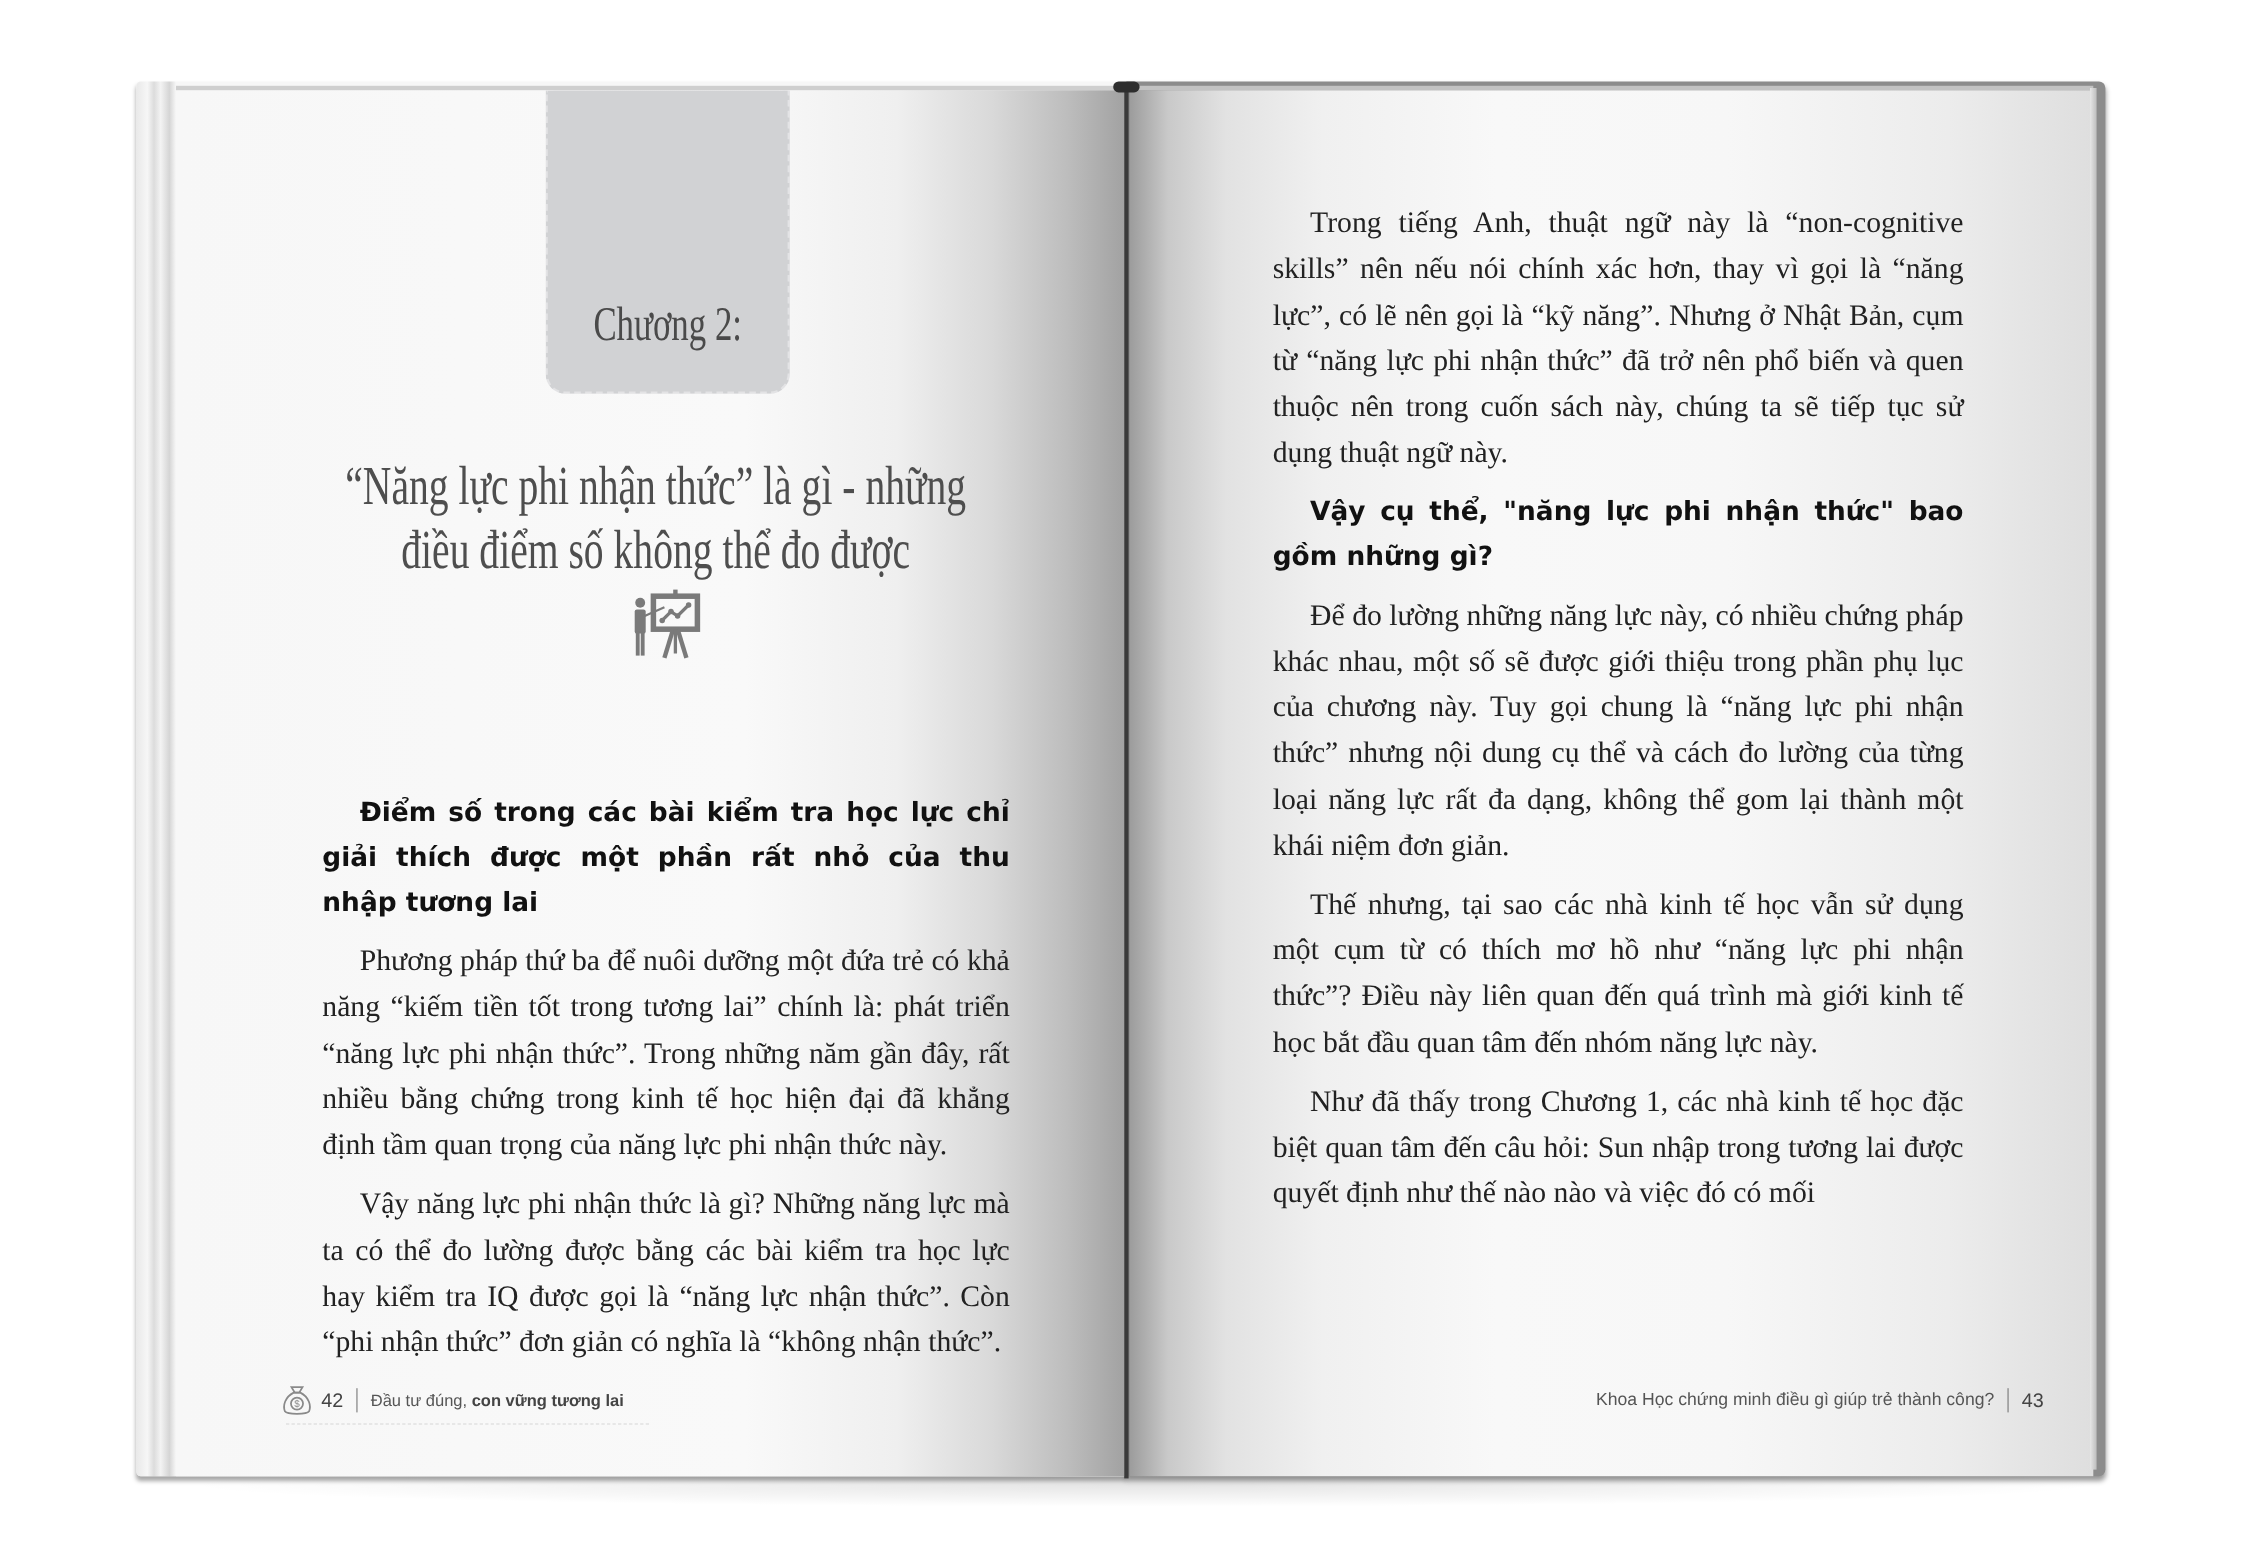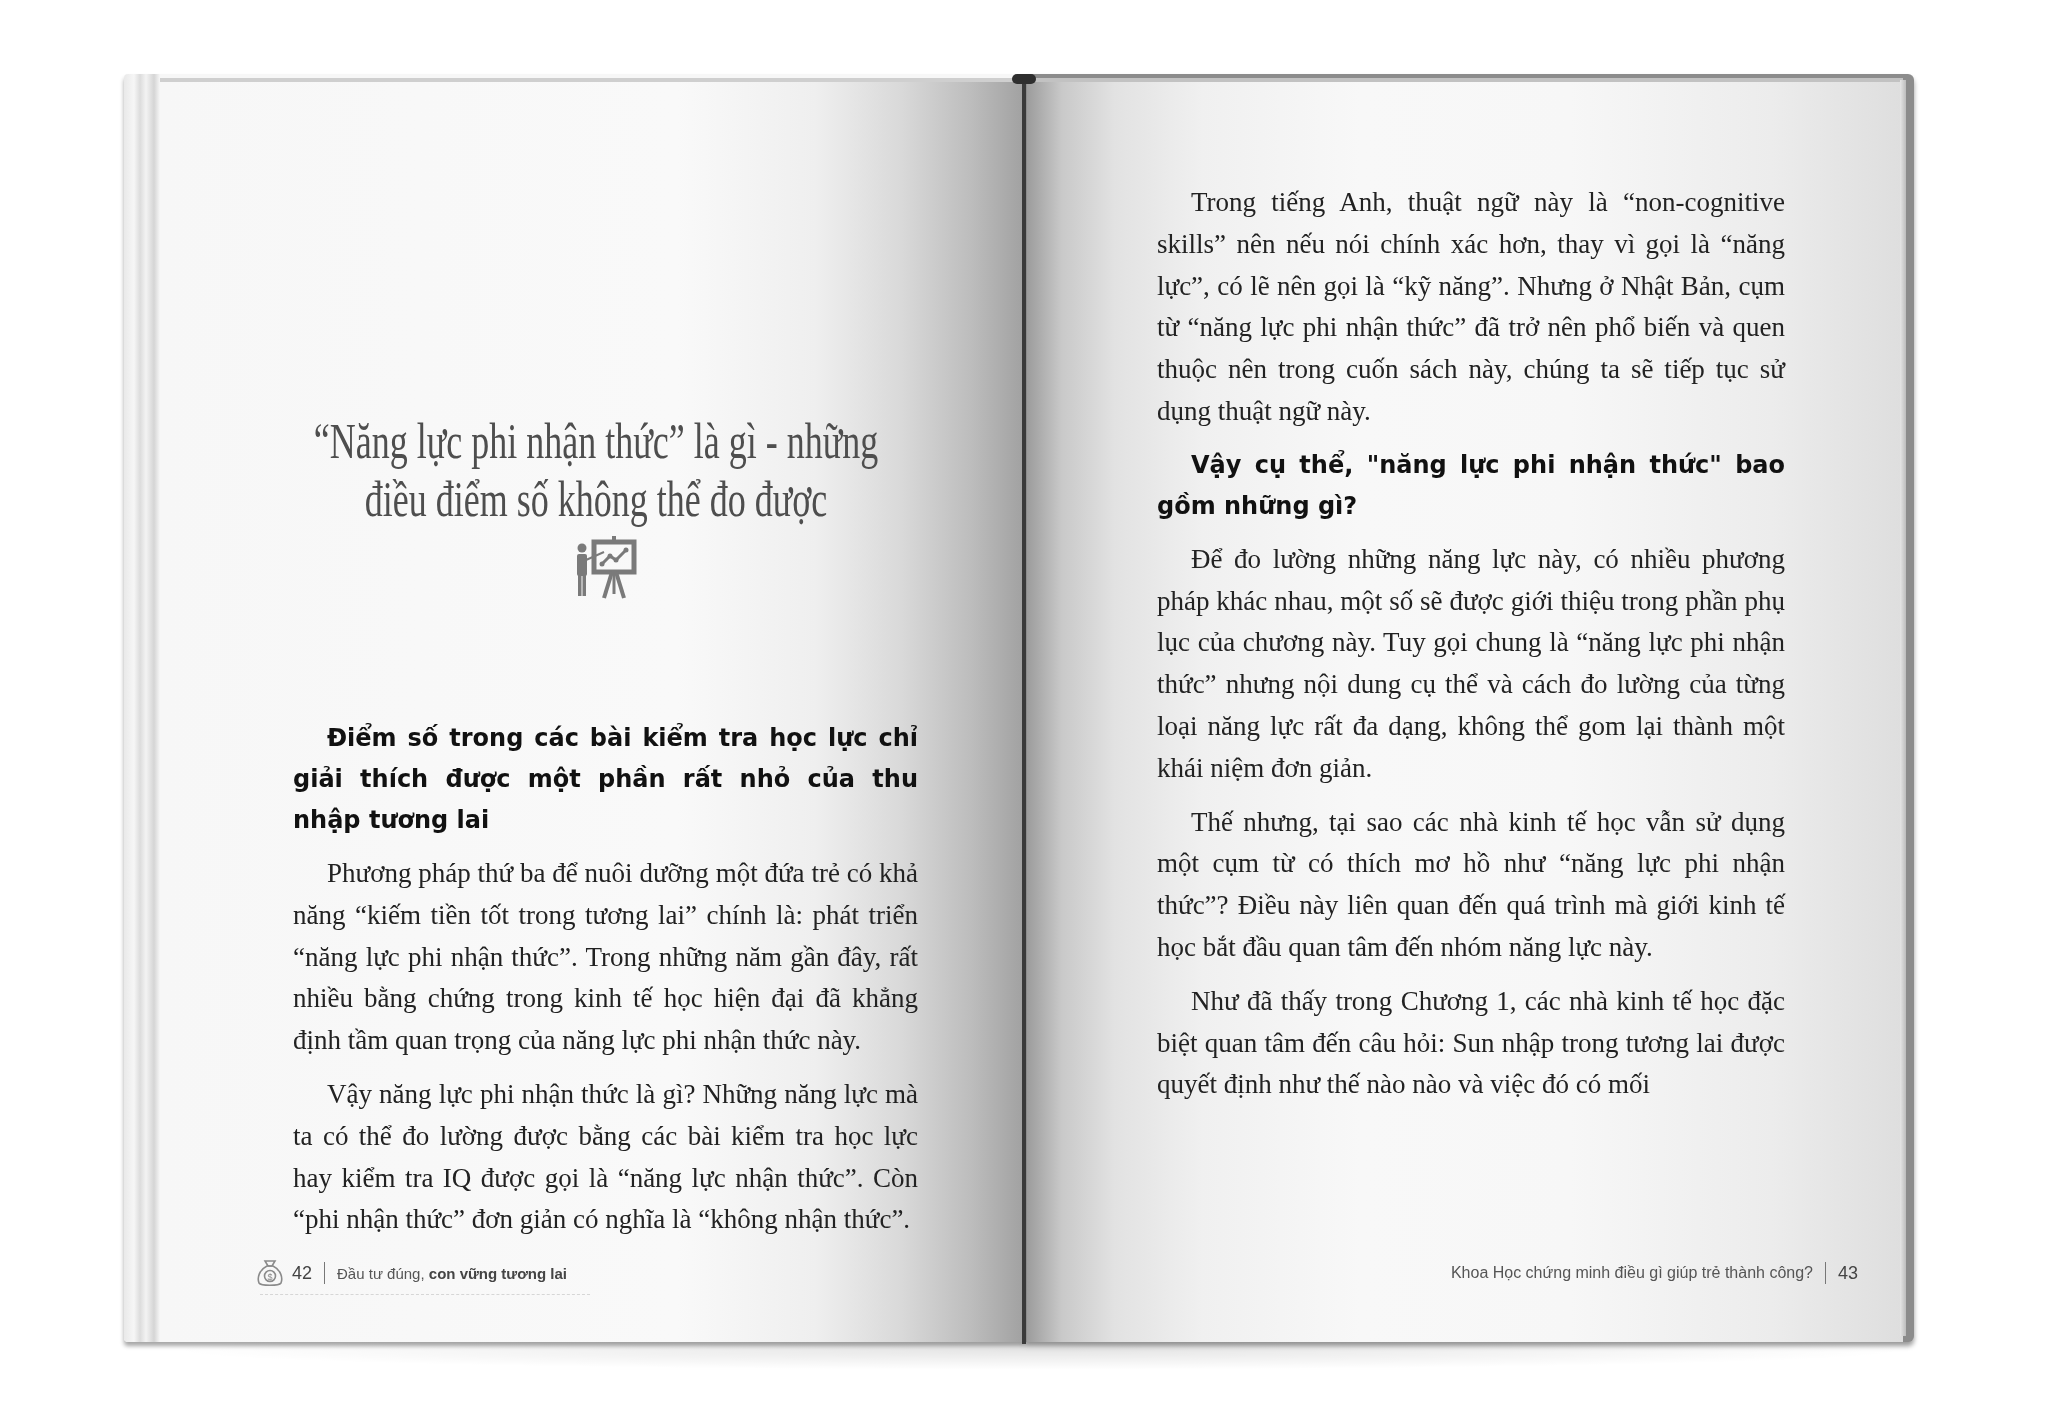--- a/index.html
+++ b/index.html
@@ -200,20 +200,23 @@
   </style>
 </head>
 <body>
 
 <div class="scene">
   <div class="floor-shadow"></div>
   <div class="cover-left"></div>
   <div class="cover-right"></div>
 
   <div class="page page-left">
+    <div class="chapter-tab">
+      <div class="chapter-label">Chương 2:</div>
+    </div>
 
     <div class="chapter-title">
       <div>“Năng lực phi nhận thức” là gì - những</div>
       <div>điều điểm số không thể đo được</div>
     </div>
 
     <svg class="chapter-icon" viewBox="0 0 72 70">
       <g fill="#7a7a7a" stroke="#7a7a7a">
         <circle cx="8" cy="16" r="4.5" stroke="none"></circle>
         <rect x="3" y="22" width="10" height="22" rx="2" stroke="none"></rect>
@@ -252,21 +255,21 @@
       <span class="footer-sep"></span>
       <span class="footer-title"><span>Đầu tư đúng, </span><b>con vững tương lai</b></span>
     </div>
     <div class="footer-rule"></div>
   </div>
 
   <div class="page page-right">
     <div class="text-block right-text">
       <p>Trong tiếng Anh, thuật ngữ này là “non-cognitive skills” nên nếu nói chính xác hơn, thay vì gọi là “năng lực”, có lẽ nên gọi là “kỹ năng”. Nhưng ở Nhật Bản, cụm từ “năng lực phi nhận thức” đã trở nên phổ biến và quen thuộc nên trong cuốn sách này, chúng ta sẽ tiếp tục sử dụng thuật ngữ này.</p>
       <div class="heading">Vậy cụ thể, "năng lực phi nhận thức" bao gồm những gì?</div>
-      <p>Để đo lường những năng lực này, có nhiều phương pháp khác nhau, một số sẽ được giới thiệu trong phần phụ lục của chương này. Tuy gọi chung là “năng lực phi nhận thức” nhưng nội dung cụ thể và cách đo lường của từng loại năng lực rất đa dạng, không thể gom lại thành một khái niệm đơn giản.</p>
+      <p>Để đo lường những năng lực này, có nhiều chứng pháp khác nhau, một số sẽ được giới thiệu trong phần phụ lục của chương này. Tuy gọi chung là “năng lực phi nhận thức” nhưng nội dung cụ thể và cách đo lường của từng loại năng lực rất đa dạng, không thể gom lại thành một khái niệm đơn giản.</p>
       <p>Thế nhưng, tại sao các nhà kinh tế học vẫn sử dụng một cụm từ có thích mơ hồ  như “năng lực phi nhận thức”?  Điều này liên quan đến quá trình mà giới kinh tế học bắt đầu quan tâm đến nhóm năng lực này.</p>
       <p>Như đã thấy trong Chương 1, các nhà kinh tế học đặc biệt quan tâm đến câu hỏi: Sun nhập trong tương lai được quyết định như thế nào nào và việc đó có mối</p>
     </div>
 
     <div class="footer-right">
       <span class="footer-title">Khoa Học chứng minh điều gì giúp trẻ thành công?</span>
       <span class="footer-sep"></span>
       <span class="page-num">43</span>
     </div>
   </div>

